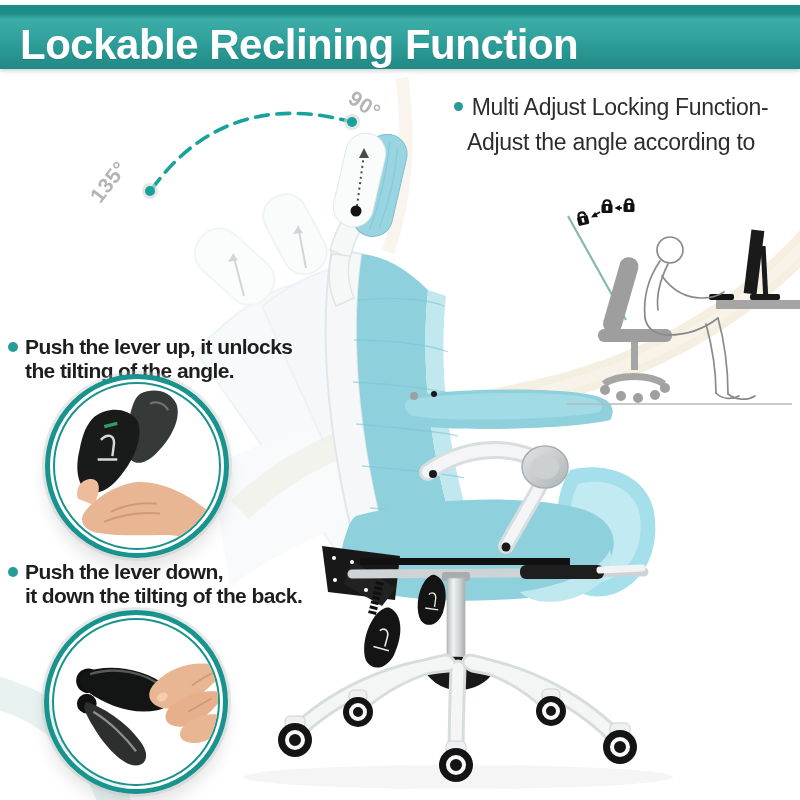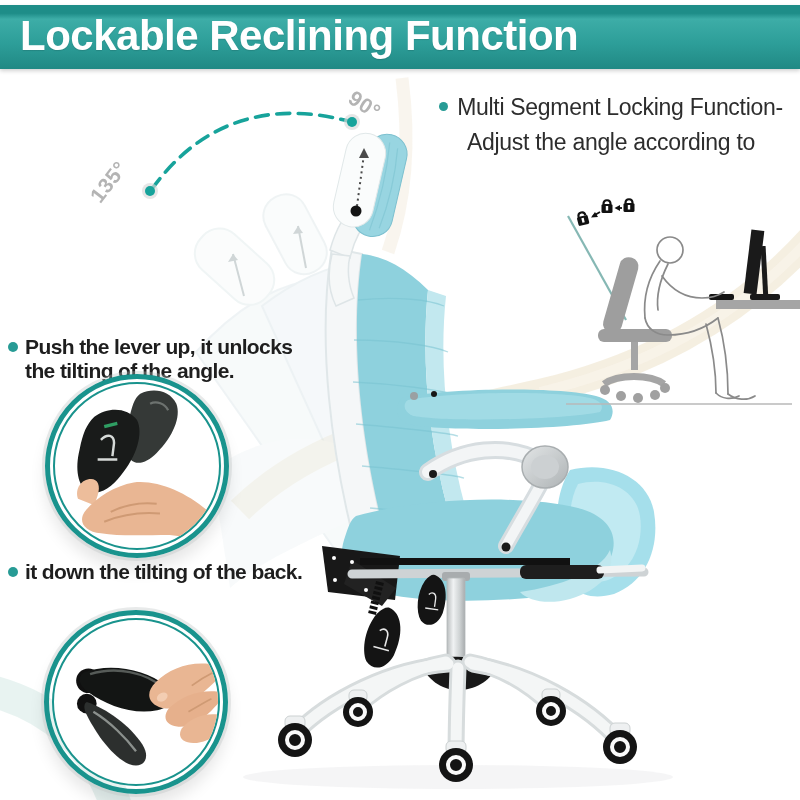--- a/index.html
+++ b/index.html
@@ -4,21 +4,21 @@
 <style>
   html,body{margin:0;padding:0;background:#ffffff;}
   .stage{position:relative;width:800px;height:800px;overflow:hidden;background:#fff;
          font-family:"Liberation Sans",sans-serif;}
   svg{display:block;}
   .scene-svg{position:absolute;left:0;top:0;}
   
   .banner{position:absolute;left:0;top:5px;width:800px;height:64px;
     background:linear-gradient(180deg,#1e8d88 0%,#1e8d88 13%,#3dada7 22%,#2d9e99 60%,#208984 100%);
     box-shadow:0 2px 4px rgba(0,0,0,.18);
-    display:flex;align-items:flex-start;}
+    display:flex;align-items:flex-end;}
   .banner-title{color:#ffffff;font-size:42px;font-weight:700;letter-spacing:-0.5px;
     padding-left:20px;padding-top:7px;white-space:nowrap;
     text-shadow:0 1px 1px rgba(0,0,0,.12);}
   
   .angle-label{position:absolute;color:#b4b4b4;font-size:21px;font-weight:700;letter-spacing:.5px;}
   #label-135{left:86px;top:170px;transform:rotate(-52deg);}
   #label-90{left:348px;top:93px;transform:rotate(33deg);}
   
   .feature-note{position:absolute;left:424px;top:90px;width:374px;text-align:center;
     color:#2d2d2d;font-size:23px;line-height:1.5;letter-spacing:-0.3px;}
@@ -231,21 +231,21 @@
   </svg>
 
   <div class="banner">
     <div class="banner-title">Lockable Reclining Function</div>
   </div>
 
   <div class="angle-label" id="label-135">135°</div>
   <div class="angle-label" id="label-90">90°</div>
 
   <div class="feature-note">
-    <div><span class="dot"></span><span>Multi Segment Locking Function-</span></div>
+    <div><span class="dot"></span><span>Multi Adjust Locking Function-</span></div>
     <div>Adjust the angle according to</div>
   </div>
 
   <svg style="position:absolute;left:548px;top:188px;" width="252" height="234" viewBox="0 0 252 234">
 
     <g>
       <g transform="translate(35,32) rotate(-14)">
         <path d="M-3.5,-4 C-3.5,-9 3.5,-9 3.5,-4" fill="none" stroke="#111" stroke-width="2.2"></path>
         <rect x="-5.5" y="-4" width="11" height="9" rx="1.5" fill="#111"></rect>
         <rect x="-1.2" y="-2" width="2.4" height="4.5" fill="#fff"></rect>
@@ -312,20 +312,21 @@
   </svg>
 
   <div class="instruction" id="instruction-unlock">
     <span class="dot"></span>
     <div>Push the lever up, it unlocks</div>
     <div>the tilting of the angle.</div>
   </div>
 
   <div class="instruction" id="instruction-lock">
     <span class="dot"></span>
+    <div>Push the lever down,</div>
     <div>it down the tilting of the back.</div>
   </div>
 
   <div class="inset" id="inset-unlock">
     <div class="inset-inner">
       <svg viewBox="0 0 100 100" preserveAspectRatio="xMidYMid slice">
         <g>
           <path d="M52,6 C60,2 70,4 74,12 C77,20 72,32 62,42 C56,48 50,50 46,46 C42,42 42,32 45,22 C47,14 48,9 52,6 Z" fill="#353937"></path>
           <path d="M58,12 C62,10 67,12 69,16" stroke="#6d726f" stroke-width="1.4" fill="none"></path>
           <path d="M24,20 C32,14 44,14 50,22 C54,30 50,44 40,56 C34,64 26,68 20,66 C14,62 12,52 15,40 C17,30 19,25 24,20 Z" fill="#191b1a"></path>

